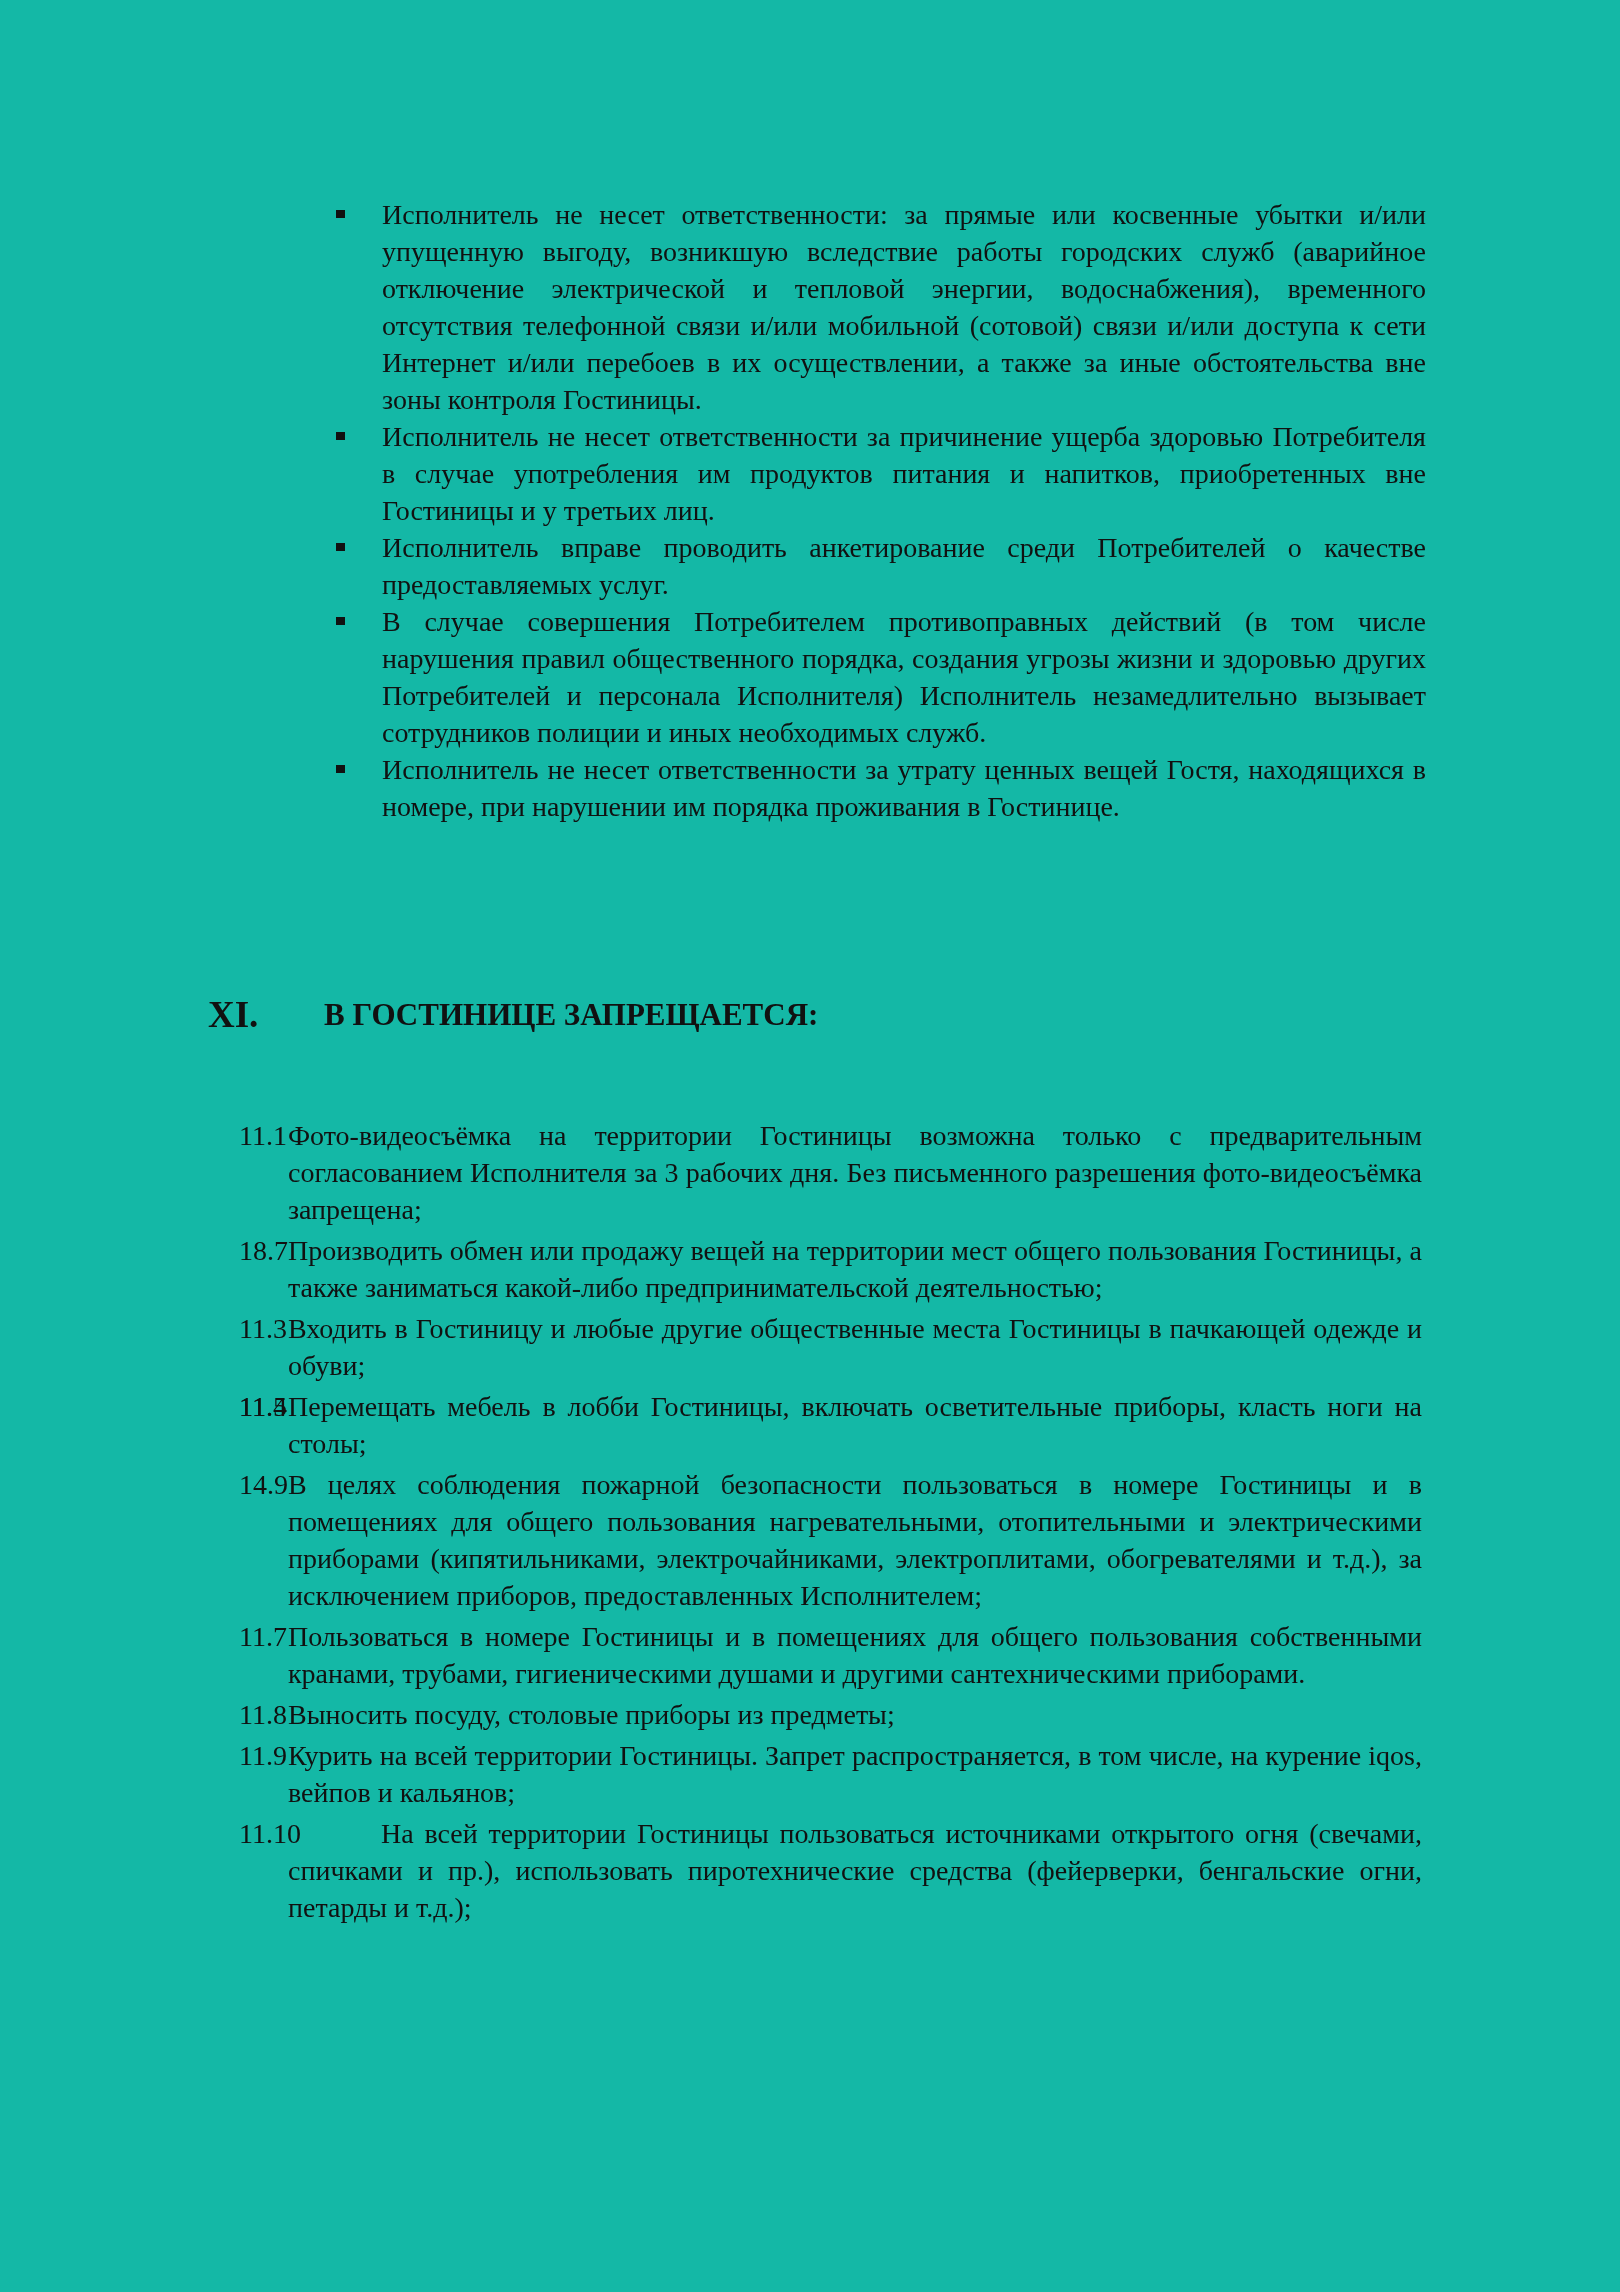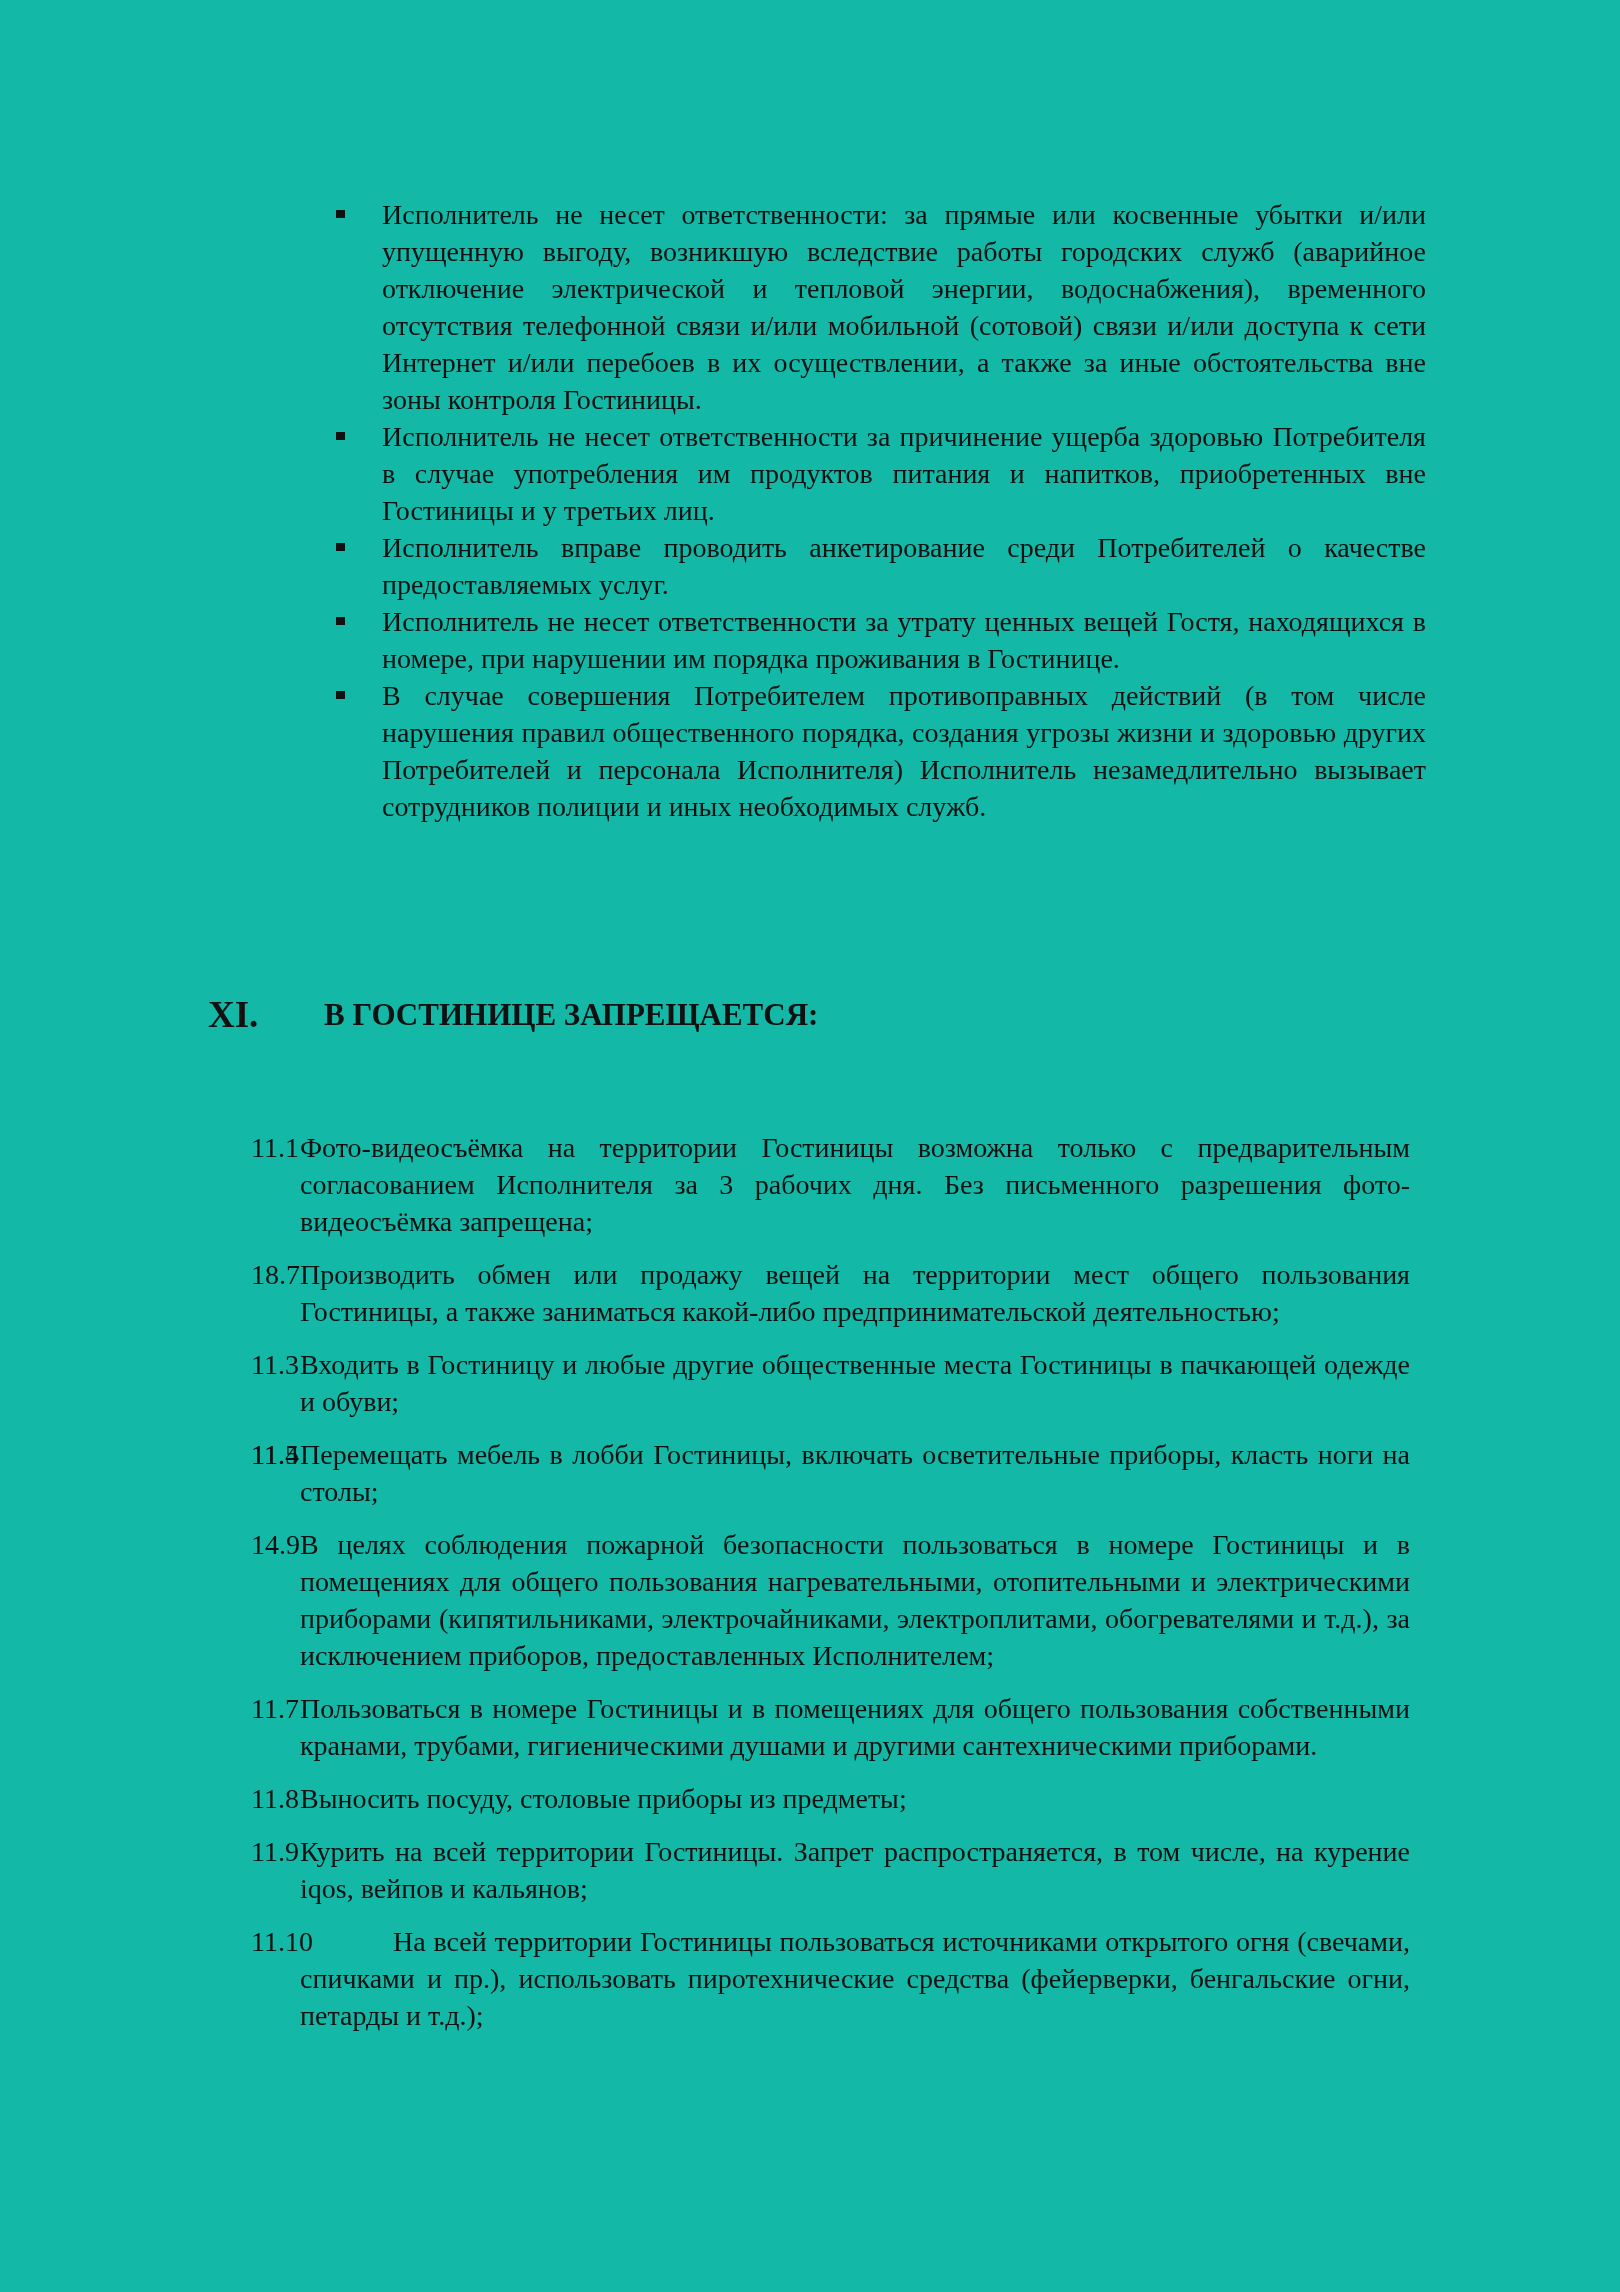--- a/index.html
+++ b/index.html
@@ -9,34 +9,34 @@
 
   .bullets { position: absolute; left: 328px; top: 196px; width: 1098px; margin: 0; padding: 0; list-style: none; }
   .bullet-item { position: relative; padding-left: 54px; font-size: 28px; line-height: 37px; text-align: justify; margin: 0; }
   .bullet-mark { position: absolute; left: 7.8px; top: 13.7px; width: 8.8px; height: 8.8px; background: #111; }
 
   .heading { position: absolute; left: 208px; top: 990px; width: 1176px; height: 49px; }
   .heading-num { position: absolute; left: 0; top: 0; font-size: 37px; font-weight: bold; line-height: 49px; }
   .heading-title { position: absolute; left: 116px; top: 5px; font-size: 31px; font-weight: bold; line-height: 39px; }
 
   .numbered { position: absolute; left: 235px; top: 1113px; width: 1191px; margin: 0; padding: 0; list-style: none; }
-  .num-item { position: relative; padding-left: 49px; font-size: 28px; line-height: 37px; text-align: justify; margin: 16px; }
+  .num-item { position: relative; padding-left: 49px; font-size: 28px; line-height: 37px; text-align: justify; margin: 4px; }
   .num-label { position: absolute; left: 0; top: 0; }
 </style>
 </head>
 <body>
 
 <div class="page">
 
   <ul class="bullets">
     <li class="bullet-item"><span class="bullet-mark"></span><span>Исполнитель не несет ответственности: за прямые или косвенные убытки и/или упущенную выгоду, возникшую вследствие работы городских служб (аварийное отключение электрической и тепловой энергии, водоснабжения), временного отсутствия телефонной связи и/или мобильной (сотовой) связи и/или  доступа к сети Интернет и/или перебоев в их осуществлении, а также за иные обстоятельства вне зоны контроля Гостиницы.</span></li>
     <li class="bullet-item"><span class="bullet-mark"></span><span>Исполнитель не несет ответственности за причинение ущерба здоровью Потребителя в случае употребления им продуктов питания и напитков, приобретенных вне Гостиницы и у третьих лиц.</span></li>
     <li class="bullet-item"><span class="bullet-mark"></span><span>Исполнитель вправе проводить анкетирование среди Потребителей о качестве предоставляемых услуг.</span></li>
+    <li class="bullet-item"><span class="bullet-mark"></span><span>В случае совершения Потребителем противоправных действий (в том числе нарушения правил общественного порядка, создания угрозы жизни и здоровью других Потребителей и персонала Исполнителя) Исполнитель незамедлительно вызывает сотрудников полиции и иных необходимых служб.</span></li>
     <li class="bullet-item"><span class="bullet-mark"></span><span>Исполнитель не несет ответственности за утрату ценных вещей Гостя, находящихся в номере, при нарушении им порядка проживания в Гостинице.</span></li>
-    <li class="bullet-item"><span class="bullet-mark"></span><span>В случае совершения Потребителем противоправных действий (в том числе нарушения правил общественного порядка, создания угрозы жизни и здоровью других Потребителей и персонала Исполнителя) Исполнитель незамедлительно вызывает сотрудников полиции и иных необходимых служб.</span></li>
   </ul>
 
   <div class="heading">
     <span class="heading-num">XI.</span>
     <span class="heading-title">В ГОСТИНИЦЕ ЗАПРЕЩАЕТСЯ:</span>
   </div>
 
   <ul class="numbered">
     <li class="num-item"><span class="num-label">11.1</span><span>Фото-видеосъёмка на территории Гостиницы возможна только с предварительным согласованием Исполнителя за 3 рабочих дня. Без письменного разрешения фото-видеосъёмка запрещена;</span></li>
     <li class="num-item"><span class="num-label">18.7</span><span>Производить обмен или продажу вещей на территории мест общего пользования Гостиницы, а также заниматься какой-либо предпринимательской деятельностью;</span></li>

